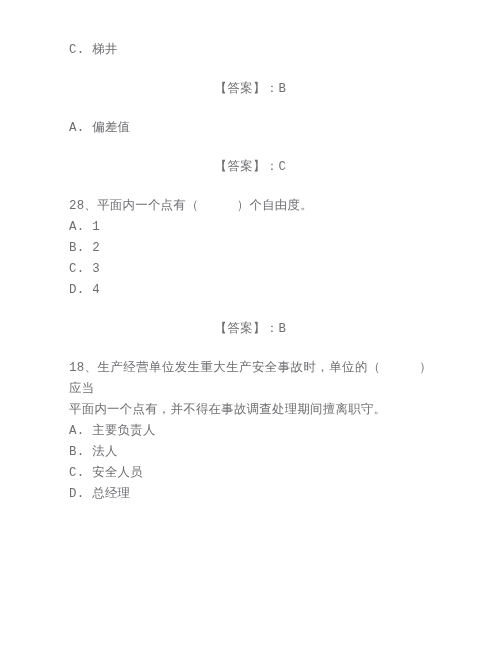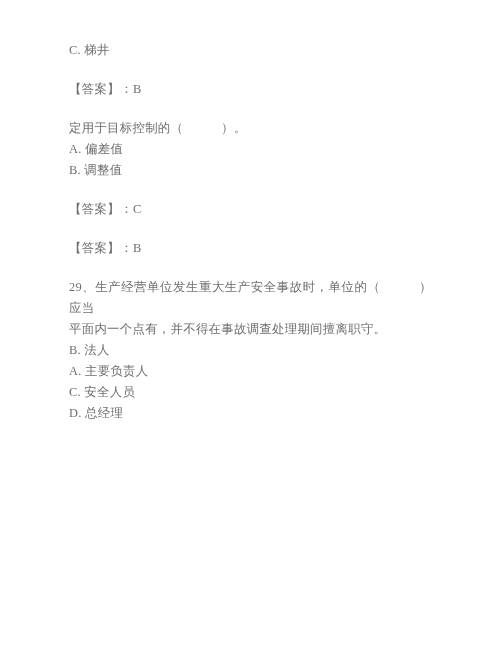--- a/index.html
+++ b/index.html
@@ -16,30 +16,32 @@
     overflow: hidden;
   }
   .page {
     position: absolute;
     left: 0;
     top: 0;
     width: 500px;
     height: 647px;
     padding: 40px 68px 0 69px;
     box-sizing: border-box;
+    font-family: Liberation Mono, monospace;
   }
   .block {
     margin: 0;
   }
   .line {
     font-size: 12.4px;
     line-height: 21px;
     letter-spacing: 0.3px;
     white-space: pre-wrap;
     word-break: break-all;
+    text-align: center;
   }
   .question .line {
     text-align: justify;
     text-justify: inter-ideograph;
   }
   .answer {
     margin-top: 18px;
     margin-bottom: 18px;
   }
   .answer .line {
@@ -56,32 +58,37 @@
 
 <div class="page">
   <div id="content">
       <div class="block question">
         <div class="opt">C. 梯井</div>
       </div>
       <div class="block answer">
         <div class="line">【答案】：B</div>
       </div>
       <div class="block question">
-        <div class="line">定用于目标控制的（　　　）。</div>
         <div class="opt">A. 偏差值</div>
-        <div class="opt">B. 调整值</div>
       </div>
       <div class="block answer">
         <div class="line">【答案】：C</div>
+      </div>
+      <div class="block question">
+        <div class="line">28、平面内一个点有（　　　）个自由度。</div>
+        <div class="opt">A. 1</div>
+        <div class="opt">B. 2</div>
+        <div class="opt">C. 3</div>
+        <div class="opt">D. 4</div>
       </div>
       <div class="block answer">
         <div class="line">【答案】：B</div>
       </div>
       <div class="block question">
-        <div class="line">29、生产经营单位发生重大生产安全事故时，单位的（　　　）应当</div>
+        <div class="line">18、生产经营单位发生重大生产安全事故时，单位的（　　　）应当</div>
         <div class="line">平面内一个点有，并不得在事故调查处理期间擅离职守。</div>
+        <div class="opt">A. 主要负责人</div>
         <div class="opt">B. 法人</div>
-        <div class="opt">A. 主要负责人</div>
         <div class="opt">C. 安全人员</div>
         <div class="opt">D. 总经理</div>
       </div>
     </div>
 </div>
 
 </body></html>

